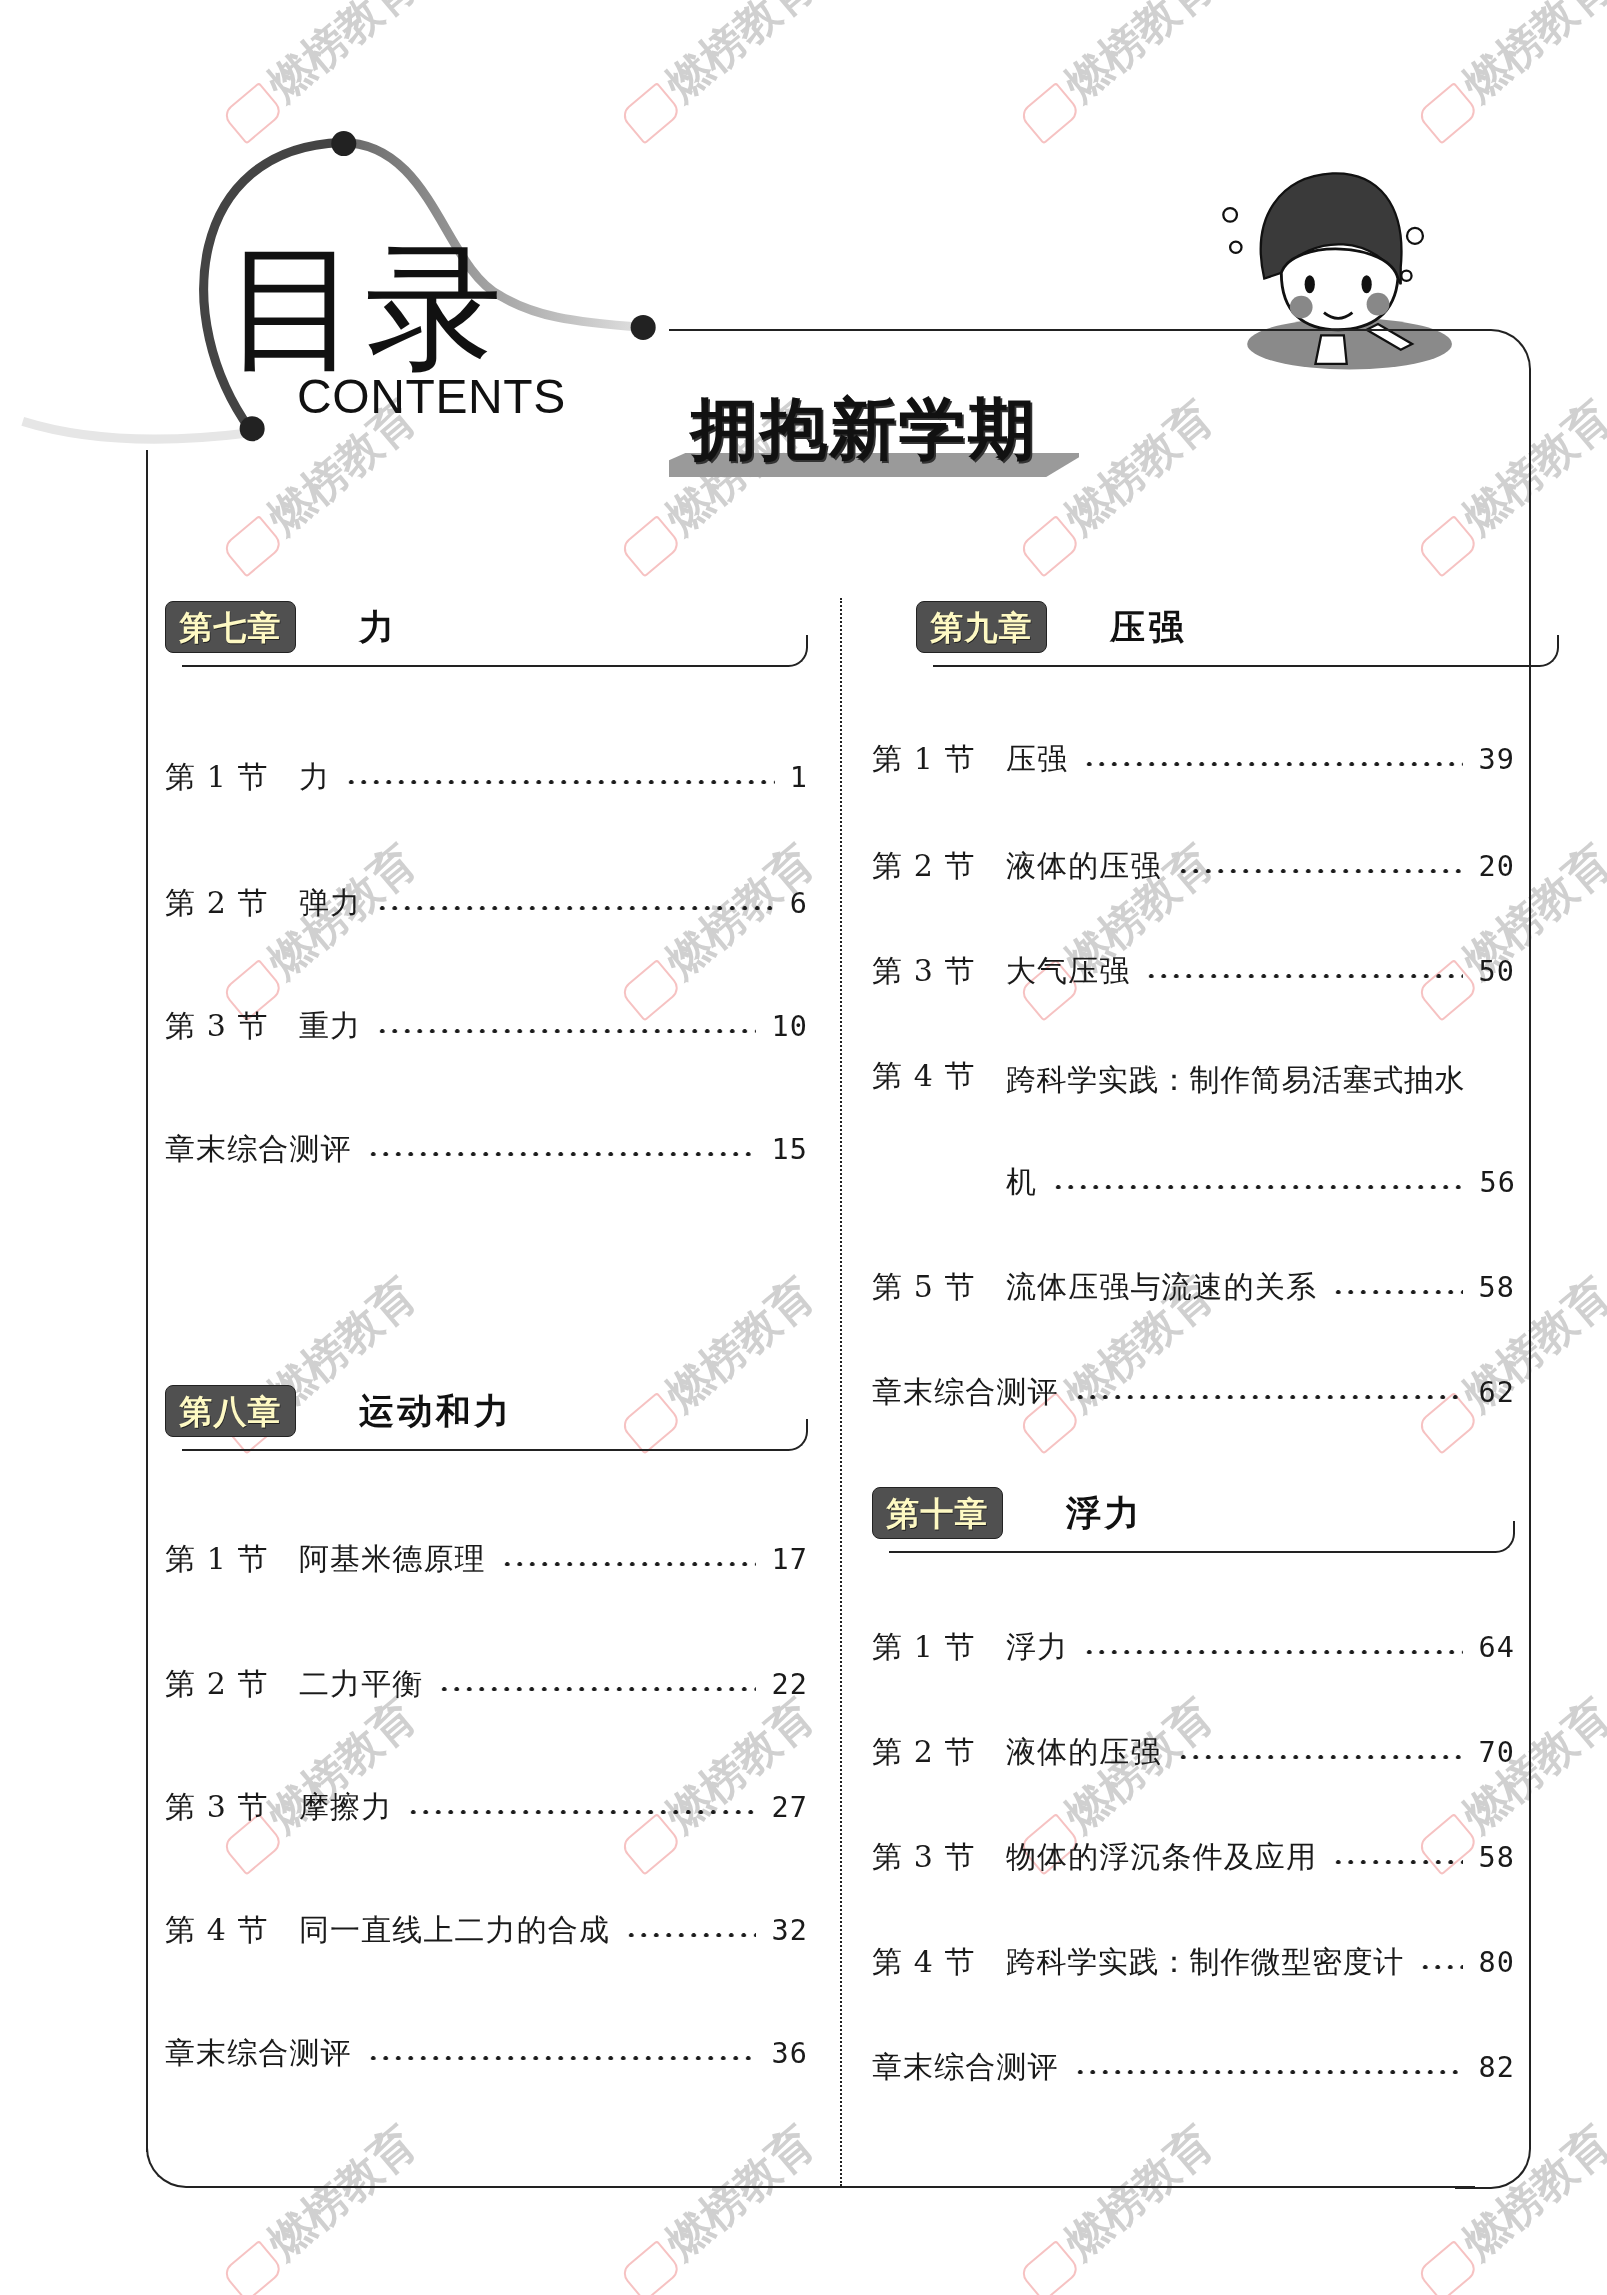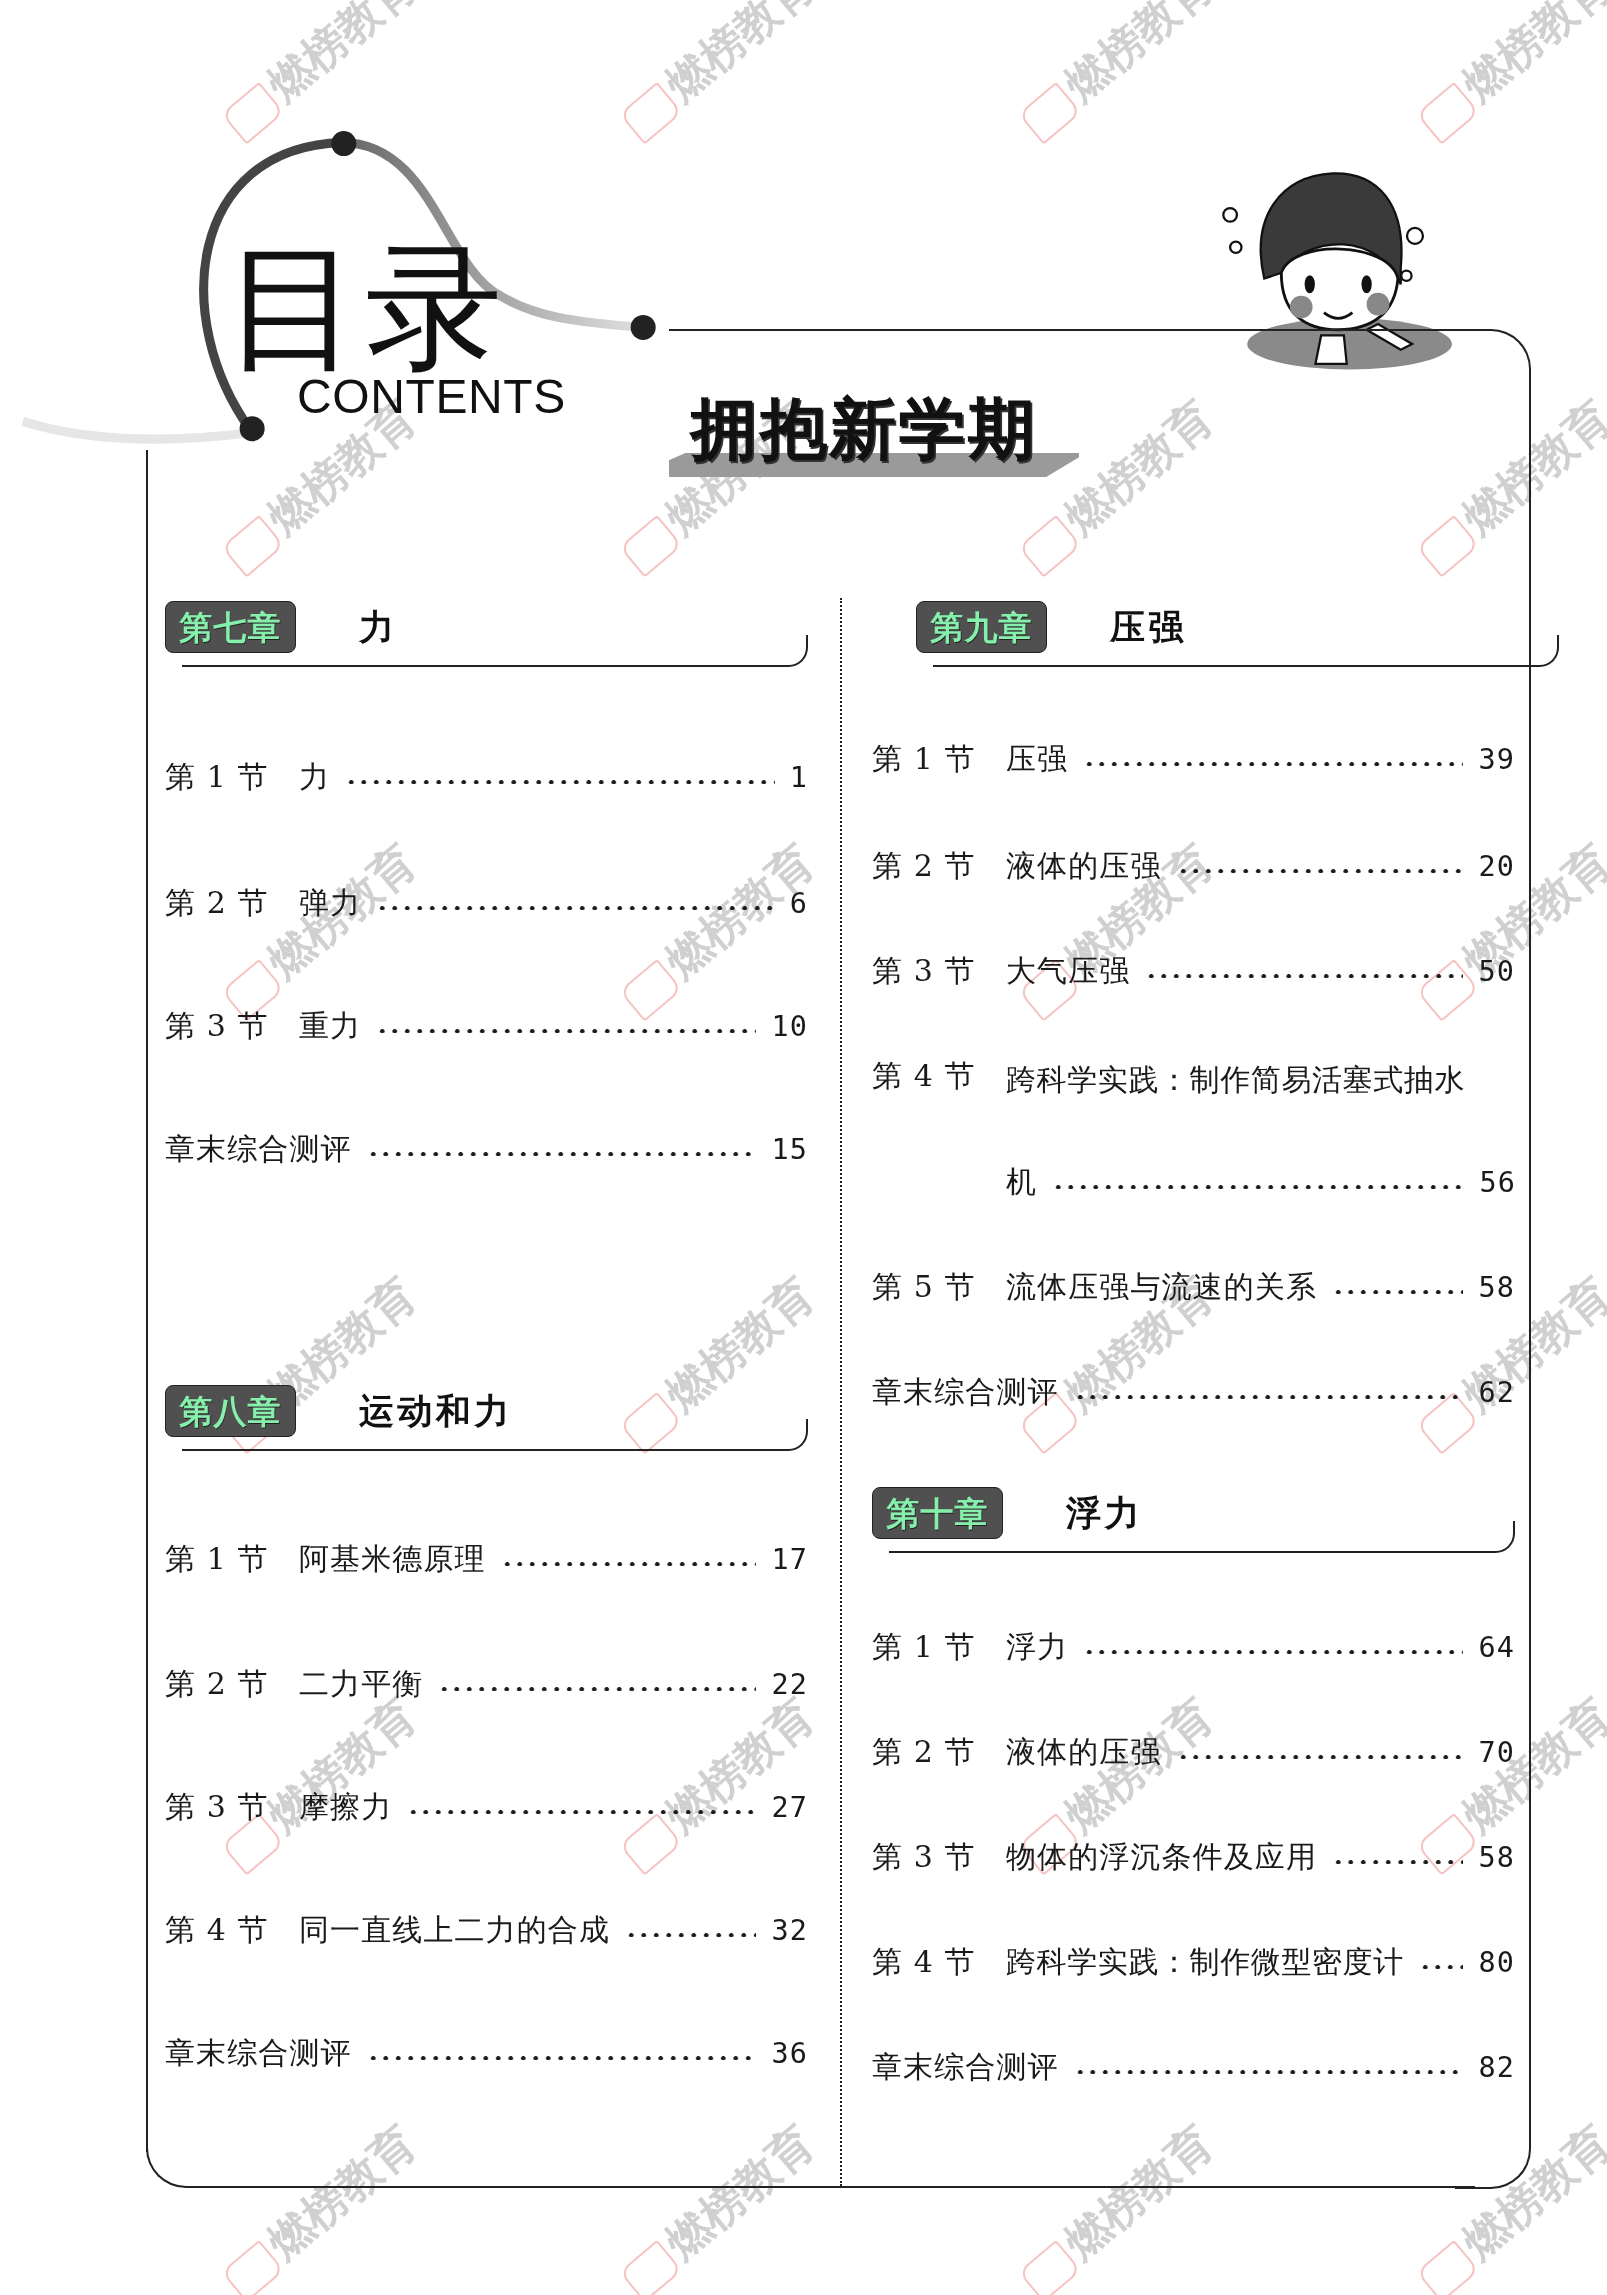--- a/index.html
+++ b/index.html
@@ -21,21 +21,21 @@
             text-shadow:1.7px 1.7px 0 #333; }
 
   
   .frame { position:absolute; border:2.3px solid #222; }
   .divider { position:absolute; left:840px; top:598px; height:1588px; width:0;
              border-left:2.3px dotted #222; }
 
   
   .chap { position:absolute; height:63px; }
   .badge { position:absolute; left:0; top:0; width:131px; height:52px; background:#505050;
-           border:1.7px solid #222; border-radius:8px; color:#86efac;
+           border:1.7px solid #222; border-radius:8px; color:#fef9c3;
            font-family:"DejaVu Sans","Liberation Sans",sans-serif; font-weight:bold;
            font-size:33px; line-height:52px; text-align:center; letter-spacing:1.1px; box-sizing:border-box;
            text-shadow:0.6px 0.6px 0 #222; }
   .chap-title { position:absolute; left:194px; top:5.7px; font-family:"DejaVu Sans","Liberation Sans",sans-serif;
                 font-weight:bold; font-size:35px; line-height:41px; letter-spacing:3.4px; color:#111; }
   .chap-line { position:absolute; left:17px; top:34px; height:32px; border:2.8px solid #222; border-top:none;
                border-left:none; border-radius:0 0 19.4px 0; box-sizing:border-box; }
 
   
   .row { position:absolute; height:46px; display:flex; align-items:center; font-size:30px;

